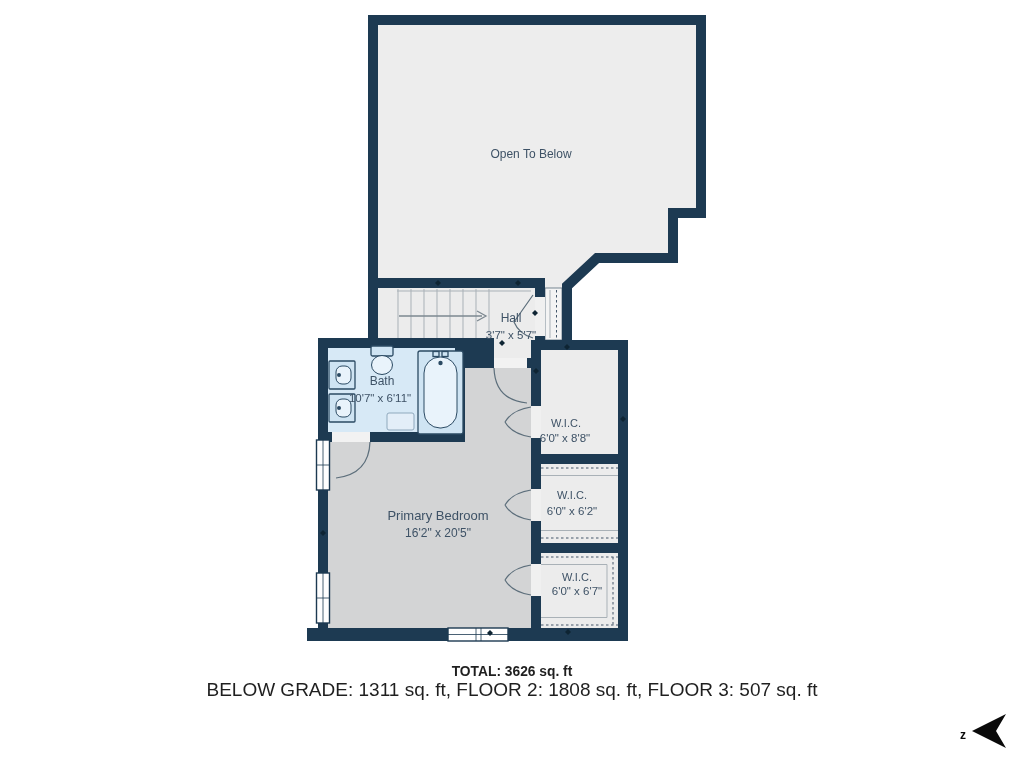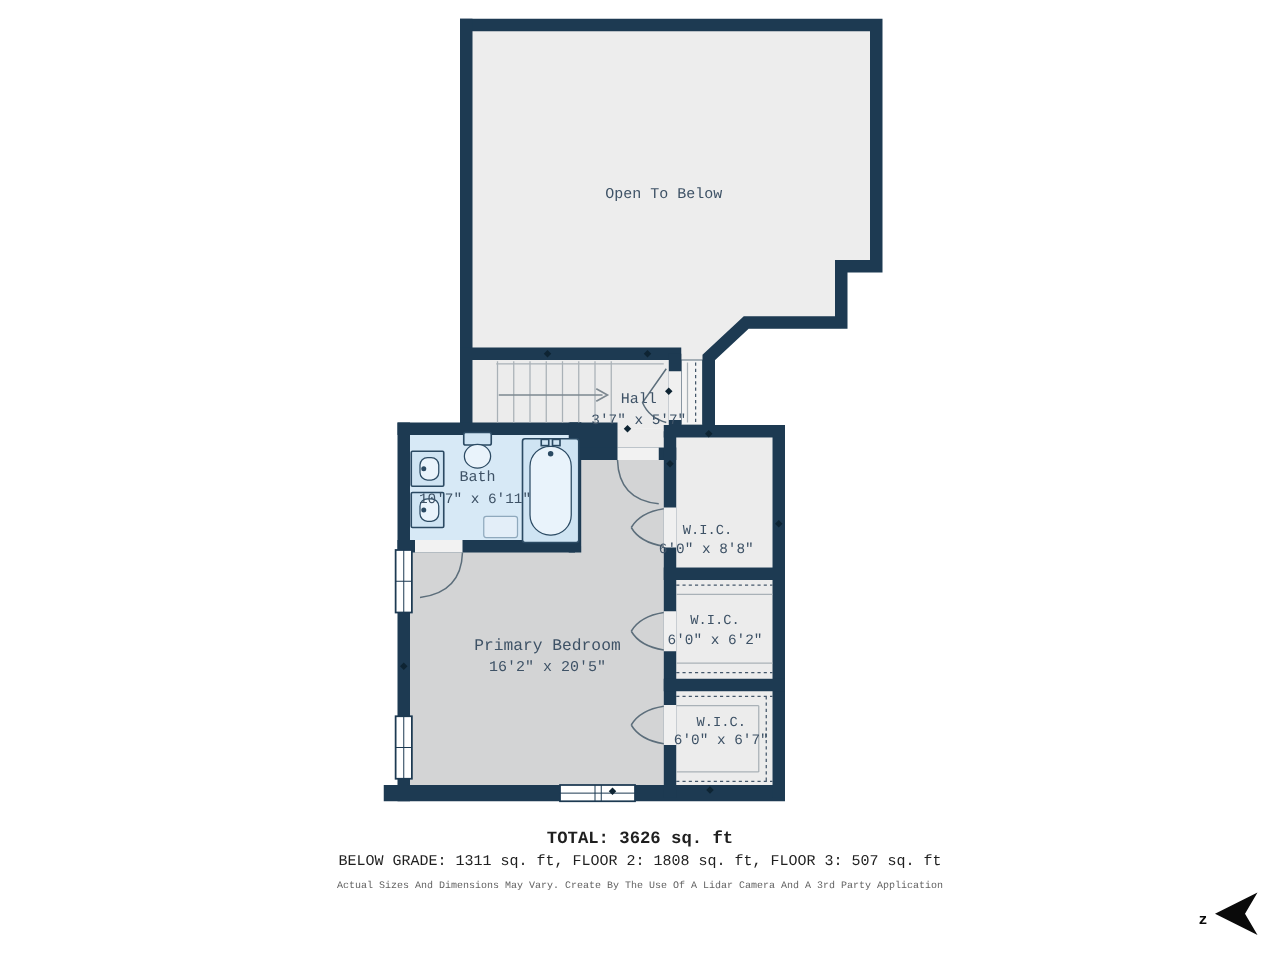--- a/index.html
+++ b/index.html
@@ -1,36 +1,36 @@
 <!DOCTYPE html>
 <html><head>
 <meta charset="utf-8">
 <style>
   html,body{margin:0;padding:0;background:#ffffff;}
   .page{position:relative;width:1024px;height:768px;background:#fff;overflow:hidden;
-        font-family:Liberation Mono, monospace;}
+        font-family:Liberation Sans, sans-serif;}
   .plan-svg{position:absolute;left:0;top:0;}
   .room-label{fill:#3e5266;text-anchor:middle;}
   .lbl-lg{font-size:13px;}
   .lbl-md{font-size:12px;}
   .lbl-sm{font-size:11px;}
   .dims{font-size:11.5px;}
   .wall{stroke:#1d3a52;fill:none;stroke-width:10;stroke-linejoin:miter;}
   .wall-thick{stroke:#1d3a52;fill:none;stroke-width:13;}
   .thin{stroke:#a9b1b7;stroke-width:1;fill:none;}
   .dash{stroke:#44576a;stroke-width:1;fill:none;stroke-dasharray:2.5 2.5;}
   .door{stroke:#5c6e7b;stroke-width:1.2;fill:none;}
   .fixture{stroke:#2b4a63;stroke-width:1.3;fill:#cfe4f3;}
   .fixture-inner{stroke:#2b4a63;stroke-width:1;fill:#e9f3fb;}
   .win{fill:#ffffff;stroke:#1d3a52;stroke-width:1.4;}
   .win-line{stroke:#1d3a52;stroke-width:0.8;fill:none;}
   .marker{fill:#0e2433;}
   .summary{position:absolute;left:0;right:0;top:663px;text-align:center;color:#1f1f1f;}
   .summary .total{font-size:13.8px;font-weight:700;line-height:18px;}
-  .summary .line{font-size:12px;line-height:17.4px;}
+  .summary .line{font-size:19px;line-height:17.4px;}
   .summary .disclaimer{font-size:8px;color:#636363;margin-top:6px;line-height:10px;}
 </style>
 </head>
 <body>
 
 <div class="page">
 
 <svg class="plan-svg" width="1024" height="768" viewBox="0 0 1024 768">
 
   <g>
@@ -180,16 +180,15 @@
 
   <g>
     <polygon points="972,731 1006,714 996,731 1006,748" fill="#0a0a0a"></polygon>
     <text x="966" y="739" text-anchor="end" font-size="12" font-weight="600" fill="#0a0a0a">z</text>
   </g>
 </svg>
 
 <div class="summary">
   <div class="total">TOTAL: 3626 sq. ft</div>
   <div class="line">BELOW GRADE: 1311 sq. ft, FLOOR 2: 1808 sq. ft, FLOOR 3: 507 sq. ft</div>
-  <div class="disclaimer">Actual Sizes And Dimensions May Vary. Create By The Use Of A Lidar Camera And A 3rd Party Application</div>
 </div>
 
 </div>
 
 </body></html>

